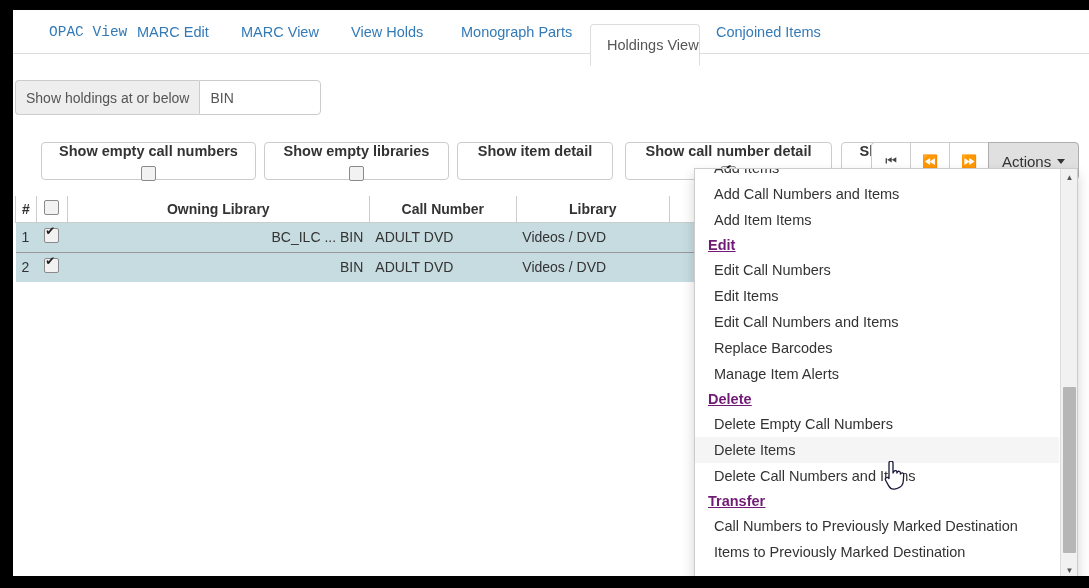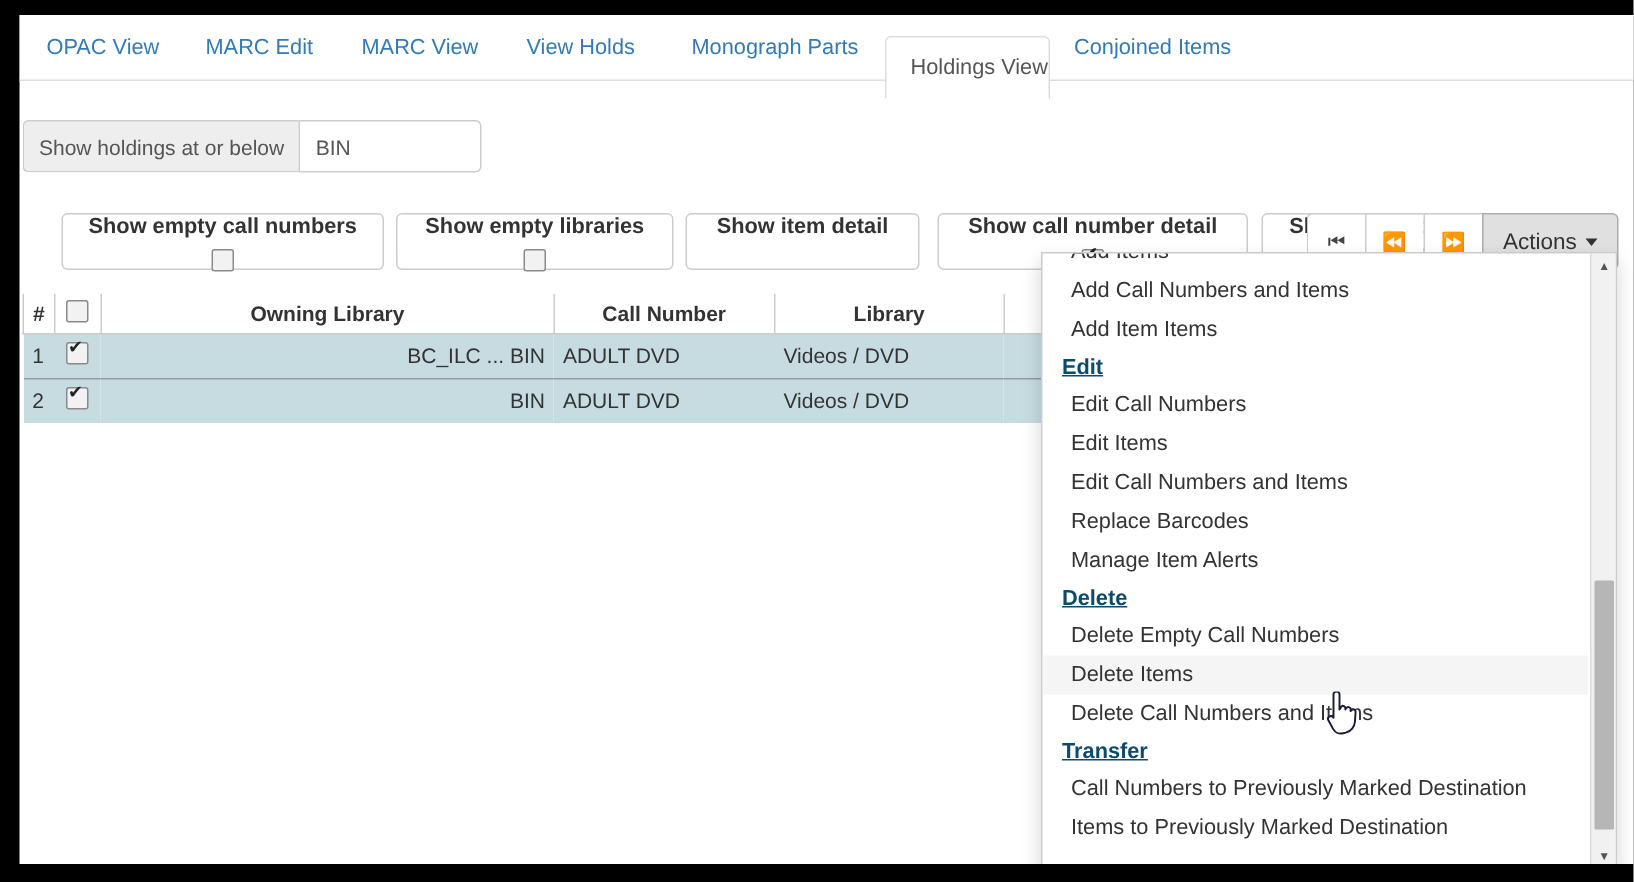--- a/index.html
+++ b/index.html
@@ -201,22 +201,23 @@
     color:#333333;
     white-space:nowrap;
     cursor:pointer;
   }
   .mi.hover{ background:#f5f5f5; }
   .mh{
     height:24px; line-height:24px;
     padding:0 0 0 13px;
     font-size:14.5px;
     font-weight:bold;
-    color:#0c4a6e;
-    white-space:nowrap;
+    color:#701a75;
+    white-space:nowrap;
+    text-decoration:underline;
   }
   .mh span{ text-decoration:underline; }
 
   .vscroll{
     position:absolute;
     right:0; top:0;
     width:17px; height:100%;
     background:#f1f1f1;
     border-left:1px solid #dcdcdc;
     box-sizing:border-box;
@@ -245,21 +246,21 @@
     z-index:60;
     pointer-events:none;
   }
 </style>
 </head>
 <body>
 
 <div class="frame">
 
   <div class="tabbar" id="tabbar">
-      <div class="tab" style="left: 2px; width: 106px;">OPAC View</div>
+      <div class="tab" style="left: 20px; width: 106px; font-family: Liberation Mono, monospace;">OPAC View</div>
       <div class="tab" style="left: 108px; width: 104px;">MARC Edit</div>
       <div class="tab" style="left: 212px; width: 110px;">MARC View</div>
       <div class="tab" style="left: 322px; width: 110px;">View Holds</div>
       <div class="tab" style="left: 432px; width: 145px;">Monograph Parts</div>
       <div class="tab active" style="left: 577px; width: 110px;">Holdings View</div>
       <div class="tab" style="left: 687px; width: 140px;">Conjoined Items</div>
     </div>
 
   <div class="filtergroup">
     <div class="addon">Show holdings at or below</div>

